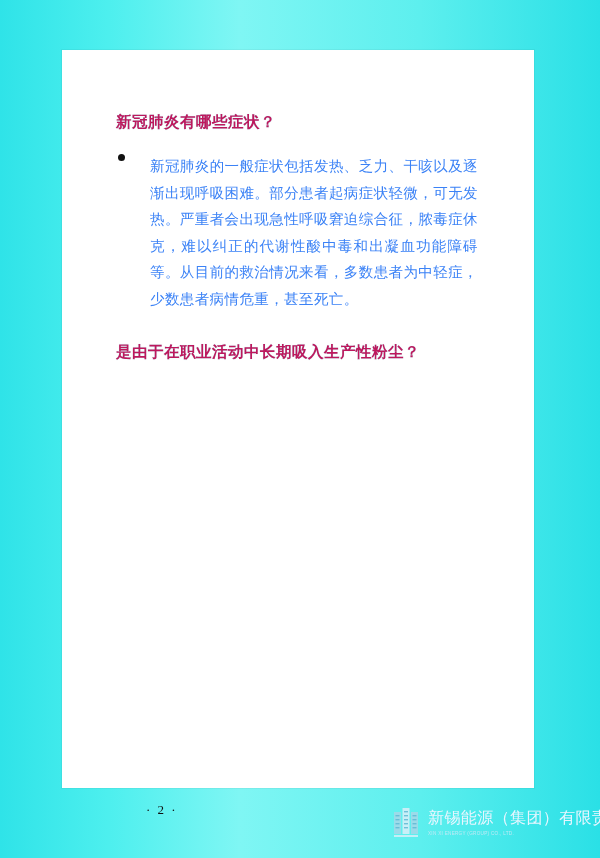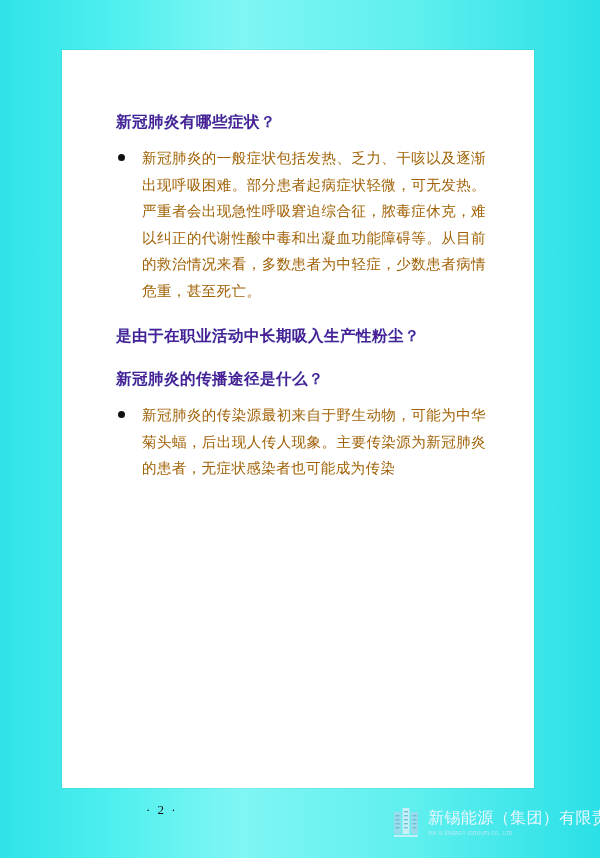--- a/index.html
+++ b/index.html
@@ -28,21 +28,21 @@
     background: #ffffff;
     box-shadow: 0 0 0 1px rgba(0,0,0,0.04);
   }
   .content {
     position: absolute;
     left: 22px;
     top: 62px;
     width: 430px;
   }
   .qheading {
-    color: #4c1d95;
+    color: #be185d;
     font-family: "Liberation Sans", sans-serif;
     font-weight: bold;
     font-size: 15.5px;
     letter-spacing: 0.5px;
     margin: 0 0 12px 32px;
     text-shadow: 0 0 1px rgba(53,224,230,0.4);
   }
   .block {
     margin-bottom: 22px;
   }
@@ -57,25 +57,25 @@
     width: 7px;
     height: 7px;
     border-radius: 50%;
     background: #111;
     margin-top: 9px;
     margin-right: 17px;
   }
   .para {
     font-size: 14.5px;
     line-height: 26.5px;
-    color: #a16207;
+    color: #3b82f6;
     text-align: justify;
     text-justify: inter-ideograph;
     letter-spacing: 0.4px;
-    margin: 0;
+    margin: 8px;
   }
   .page-number {
     position: absolute;
     left: 84px;
     top: 752px;
     font-size: 13px;
     color: #111;
     letter-spacing: 2px;
     font-family: "Liberation Serif", serif;
   }
@@ -126,27 +126,20 @@
         <div class="bullet-row">
           <span class="bullet-dot"></span>
           <p class="para">新冠肺炎的一般症状包括发热、乏力、干咳以及逐渐出现呼吸困难。部分患者起病症状轻微，可无发热。严重者会出现急性呼吸窘迫综合征，脓毒症休克，难以纠正的代谢性酸中毒和出凝血功能障碍等。从目前的救治情况来看，多数患者为中轻症，少数患者病情危重，甚至死亡。</p>
         </div>
       </div>
 
       <div class="block">
         <div class="qheading">是由于在职业活动中长期吸入生产性粉尘？</div>
       </div>
 
-      <div class="block">
-        <div class="qheading">新冠肺炎的传播途径是什么？</div>
-        <div class="bullet-row">
-          <span class="bullet-dot"></span>
-          <p class="para">新冠肺炎的传染源最初来自于野生动物，可能为中华菊头蝠，后出现人传人现象。主要传染源为新冠肺炎的患者，无症状感染者也可能成为传染</p>
-        </div>
-      </div>
 
     </div>
 
     <div class="page-number">· 2 ·</div>
   </div>
 
   <div class="footer">
     <div class="footer-logo">
       <svg width="28" height="32" viewBox="0 0 28 32" xmlns="http://www.w3.org/2000/svg">
         <rect x="2" y="6" width="7" height="22" fill="#9fd9e8" opacity="0.95"></rect>

